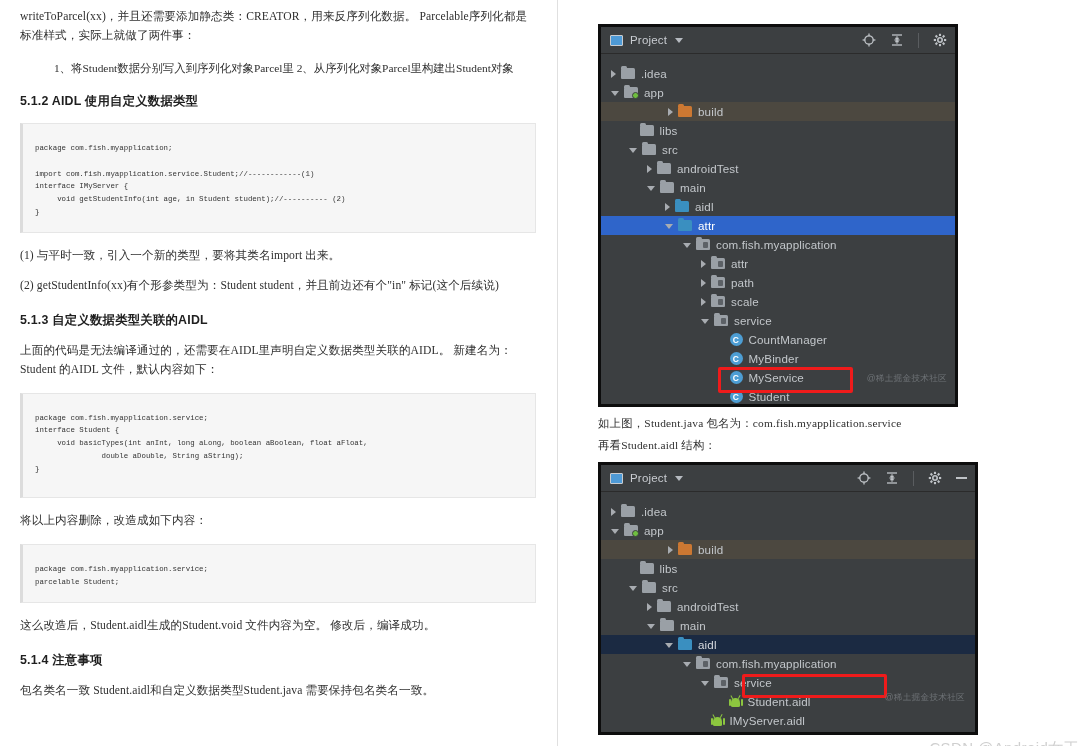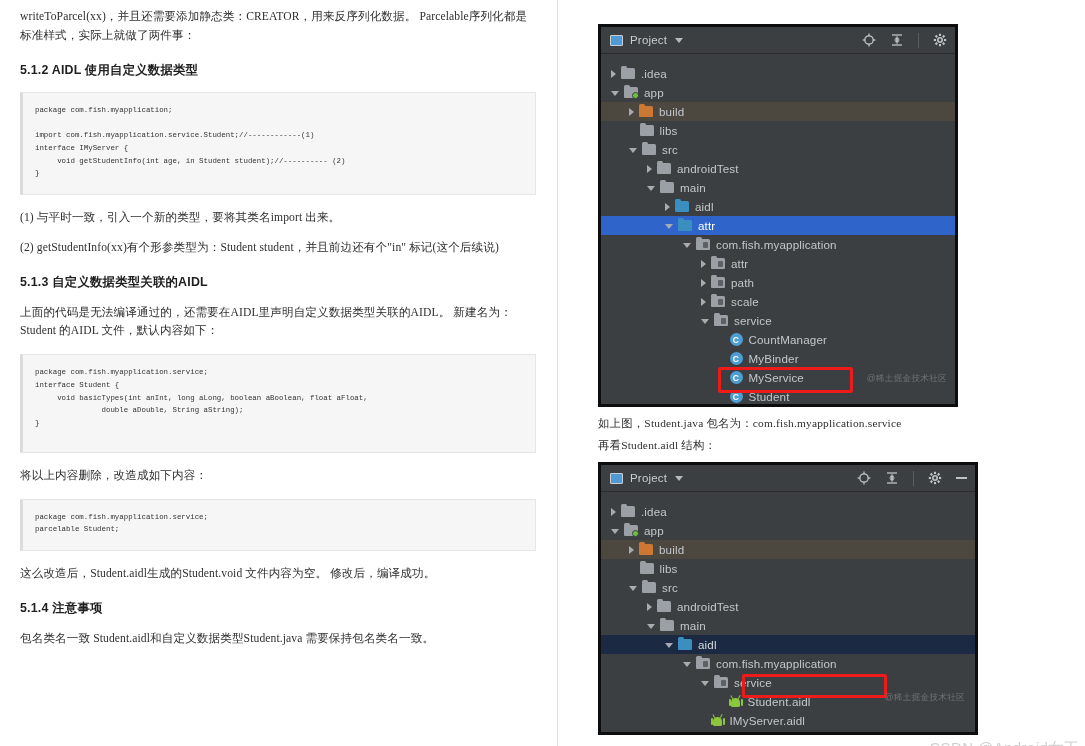--- a/index.html
+++ b/index.html
@@ -45,21 +45,21 @@
     font-size: 12.4px;
     font-weight: bold;
     color: #1f1f1f;
     margin: 16px 0 13px 0;
     letter-spacing: .2px;
   }
   .code-block {
     background: #f6f6f6;
     border: 1px solid #e6e6e6;
     border-left: 3px solid #dcdcdc;
-    padding: 11px 12px 14px 12px;
+    padding: 18px 12px 14px 12px;
     margin: 0 0 14px 0;
     font-family: "Liberation Mono", monospace;
     font-size: 7.4px;
     line-height: 1.72;
     color: #333;
     white-space: pre;
     overflow: hidden;
   }
   .code-block.small { padding-bottom: 22px; }
 
@@ -123,21 +123,21 @@
     height: 19px;
     display: flex;
     align-items: center;
     color: #c3c7cb;
     font-size: 11.6px;
     white-space: nowrap;
     letter-spacing: .15px;
   }
   .row.sel-active { background: #2f65ca; color: #ffffff; }
   .row.sel-inactive { background: #1b2a42; color: #d6d9dd; }
-  .row.hover-row { background: #4c4840; }
+  .row.hover-row { background: #4c4840; padding-left: 39px; }
 
   .arrow {
     width: 0; height: 0; flex: none;
     border-top: 4px solid transparent;
     border-bottom: 4px solid transparent;
     border-left: 5.5px solid #a8acb1;
     margin-right: 5px;
   }
   .arrow.open {
     border-left: 4.5px solid transparent;
@@ -255,20 +255,21 @@
 <body>
 
 <div class="page">
 
   <div class="col-divider"></div>
 
   <div class="doc-col">
 
     <p class="doc-p">writeToParcel(xx)，并且还需要添加静态类：CREATOR，用来反序列化数据。 Parcelable序列化都是标准样式，实际上就做了两件事：</p>
 
+    <p class="doc-indent">1、将Student数据分别写入到序列化对象Parcel里 2、从序列化对象Parcel里构建出Student对象</p>
 
     <h3 class="doc-h">5.1.2 AIDL 使用自定义数据类型</h3>
 
 
     <pre class="code-block">package com.fish.myapplication;
 
 import com.fish.myapplication.service.Student;//------------(1)
 interface IMyServer {
      void getStudentInfo(int age, in Student student);//---------- (2)
 }</pre>

